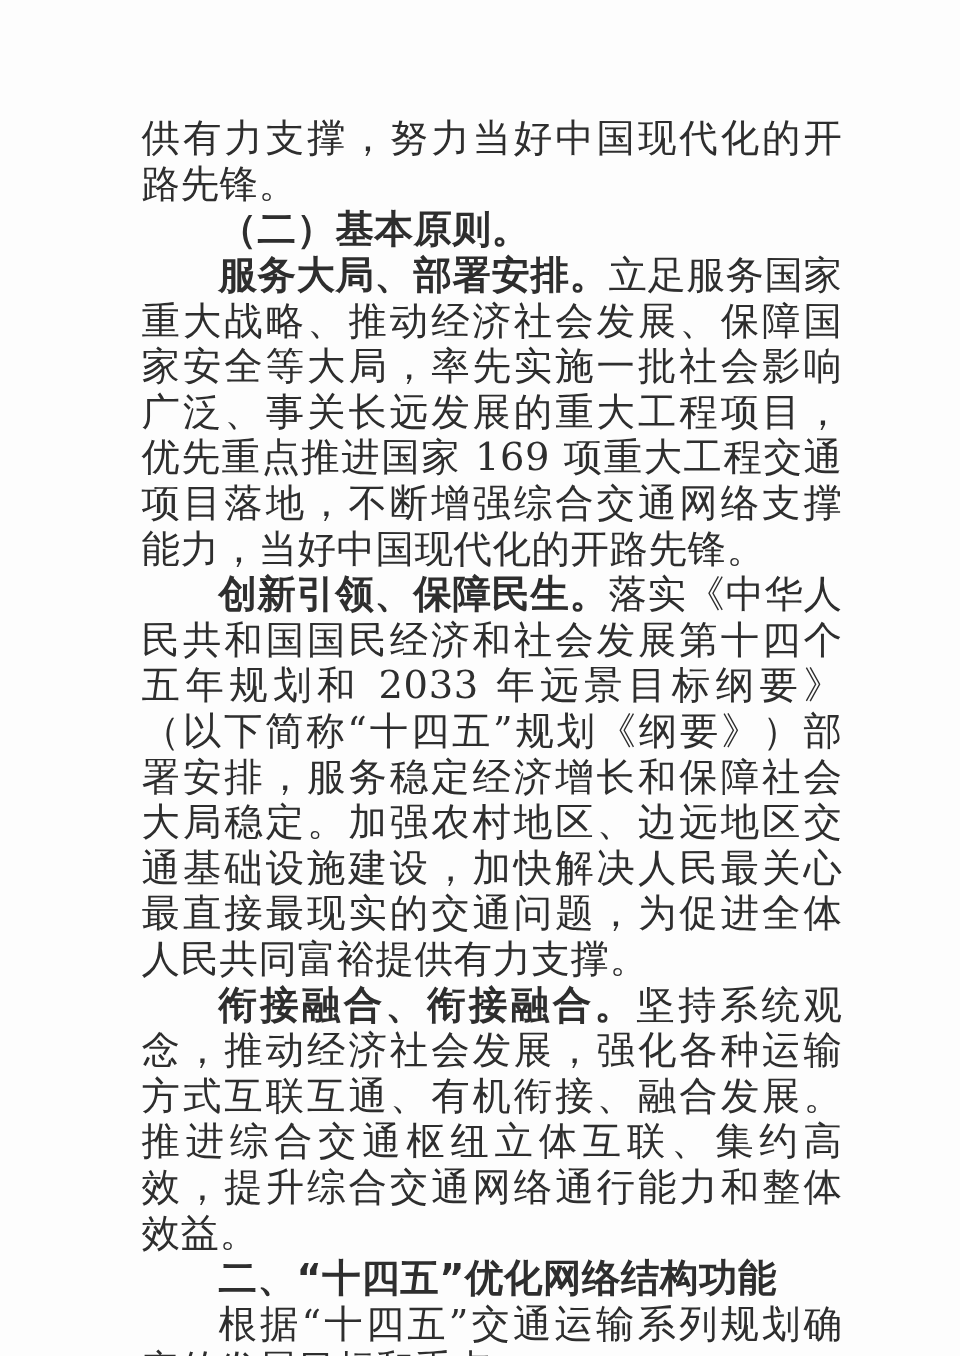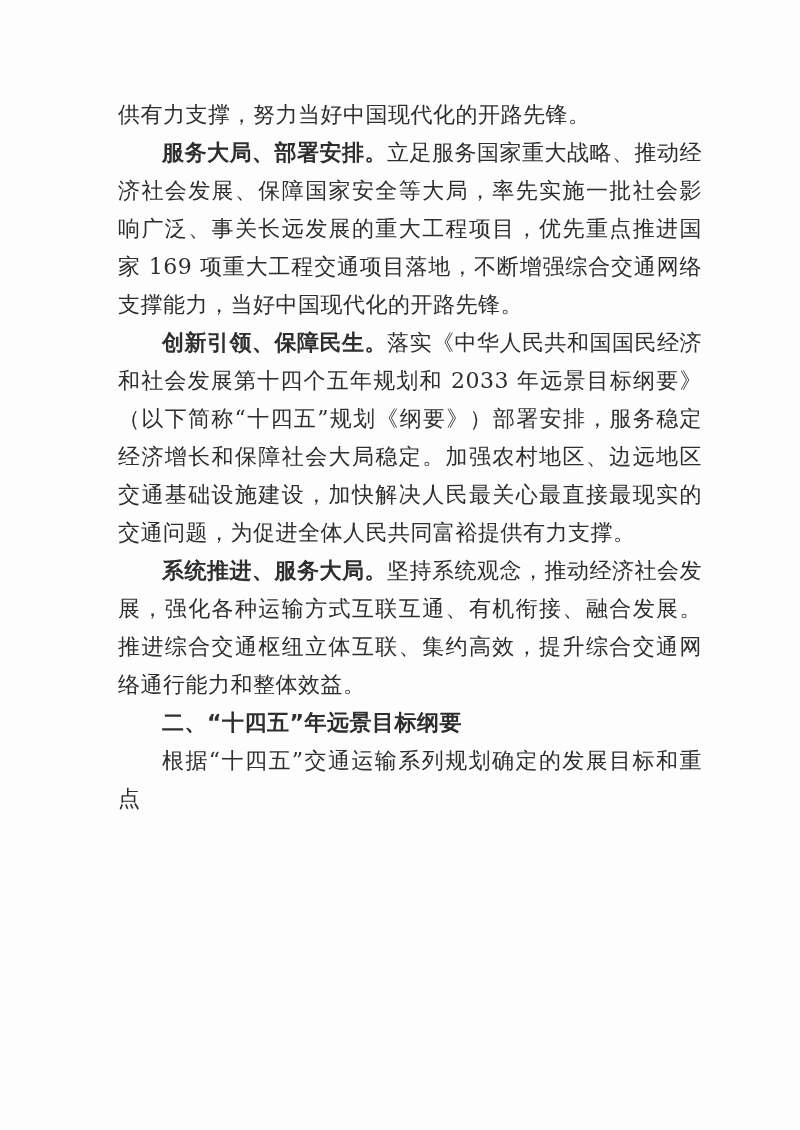--- a/index.html
+++ b/index.html
@@ -14,21 +14,21 @@
     background: #fdfdfd;
     overflow: hidden;
     font-family: "DejaVu Serif", "Liberation Serif", serif;
     color: #2e2e2e;
   }
   .content {
     padding: 96px 98px 0 118px;
   }
   .content p {
     margin: 0;
-    font-size: 22px;
+    font-size: 32px;
     line-height: 38px;
     text-align: justify;
     letter-spacing: 0.5px;
   }
   .indent {
     text-indent: 2em;
   }
   .no-indent {
     text-indent: 0;
   }
@@ -46,27 +46,28 @@
   }
 </style>
 </head>
 <body>
 
 <div class="page">
   <div class="content">
 
     <p class="no-indent">供有力支撑，努力当好中国现代化的开路先锋。</p>
 
+    <p class="indent heading-sub">（二）基本原则。</p>
 
     <p class="indent"><span class="lead">服务大局、部署安排。</span><span>立足服务国家重大战略、推动经济社会发展、保障国家安全等大局，率先实施一批社会影响广泛、事关长远发展的重大工程项目，优先重点推进国家 169 项重大工程交通项目落地，不断增强综合交通网络支撑能力，当好中国现代化的开路先锋。</span></p>
 
     <p class="indent"><span class="lead">创新引领、保障民生。</span><span>落实《中华人民共和国国民经济和社会发展第十四个五年规划和 2033 年远景目标纲要》（以下简称“十四五”规划《纲要》）部署安排，服务稳定经济增长和保障社会大局稳定。加强农村地区、边远地区交通基础设施建设，加快解决人民最关心最直接最现实的交通问题，为促进全体人民共同富裕提供有力支撑。</span></p>
 
 
-    <p class="indent"><span class="lead">系统推进、服务大局。</span><span>坚持系统观念，推动经济社会发展，强化各种运输方式互联互通、有机衔接、融合发展。推进综合交通枢纽立体互联、集约高效，提升综合交通网络通行能力和整体效益。</span></p>
+    <p class="indent"><span class="lead">衔接融合、衔接融合。</span><span>坚持系统观念，推动经济社会发展，强化各种运输方式互联互通、有机衔接、融合发展。推进综合交通枢纽立体互联、集约高效，提升综合交通网络通行能力和整体效益。</span></p>
 
-    <p class="indent heading-section">二、“十四五”年远景目标纲要</p>
+    <p class="indent heading-section">二、“十四五”优化网络结构功能</p>
 
     <p class="indent">根据“十四五”交通运输系列规划确定的发展目标和重点</p>
 
   </div>
 
 </div>
 
 </body></html>

